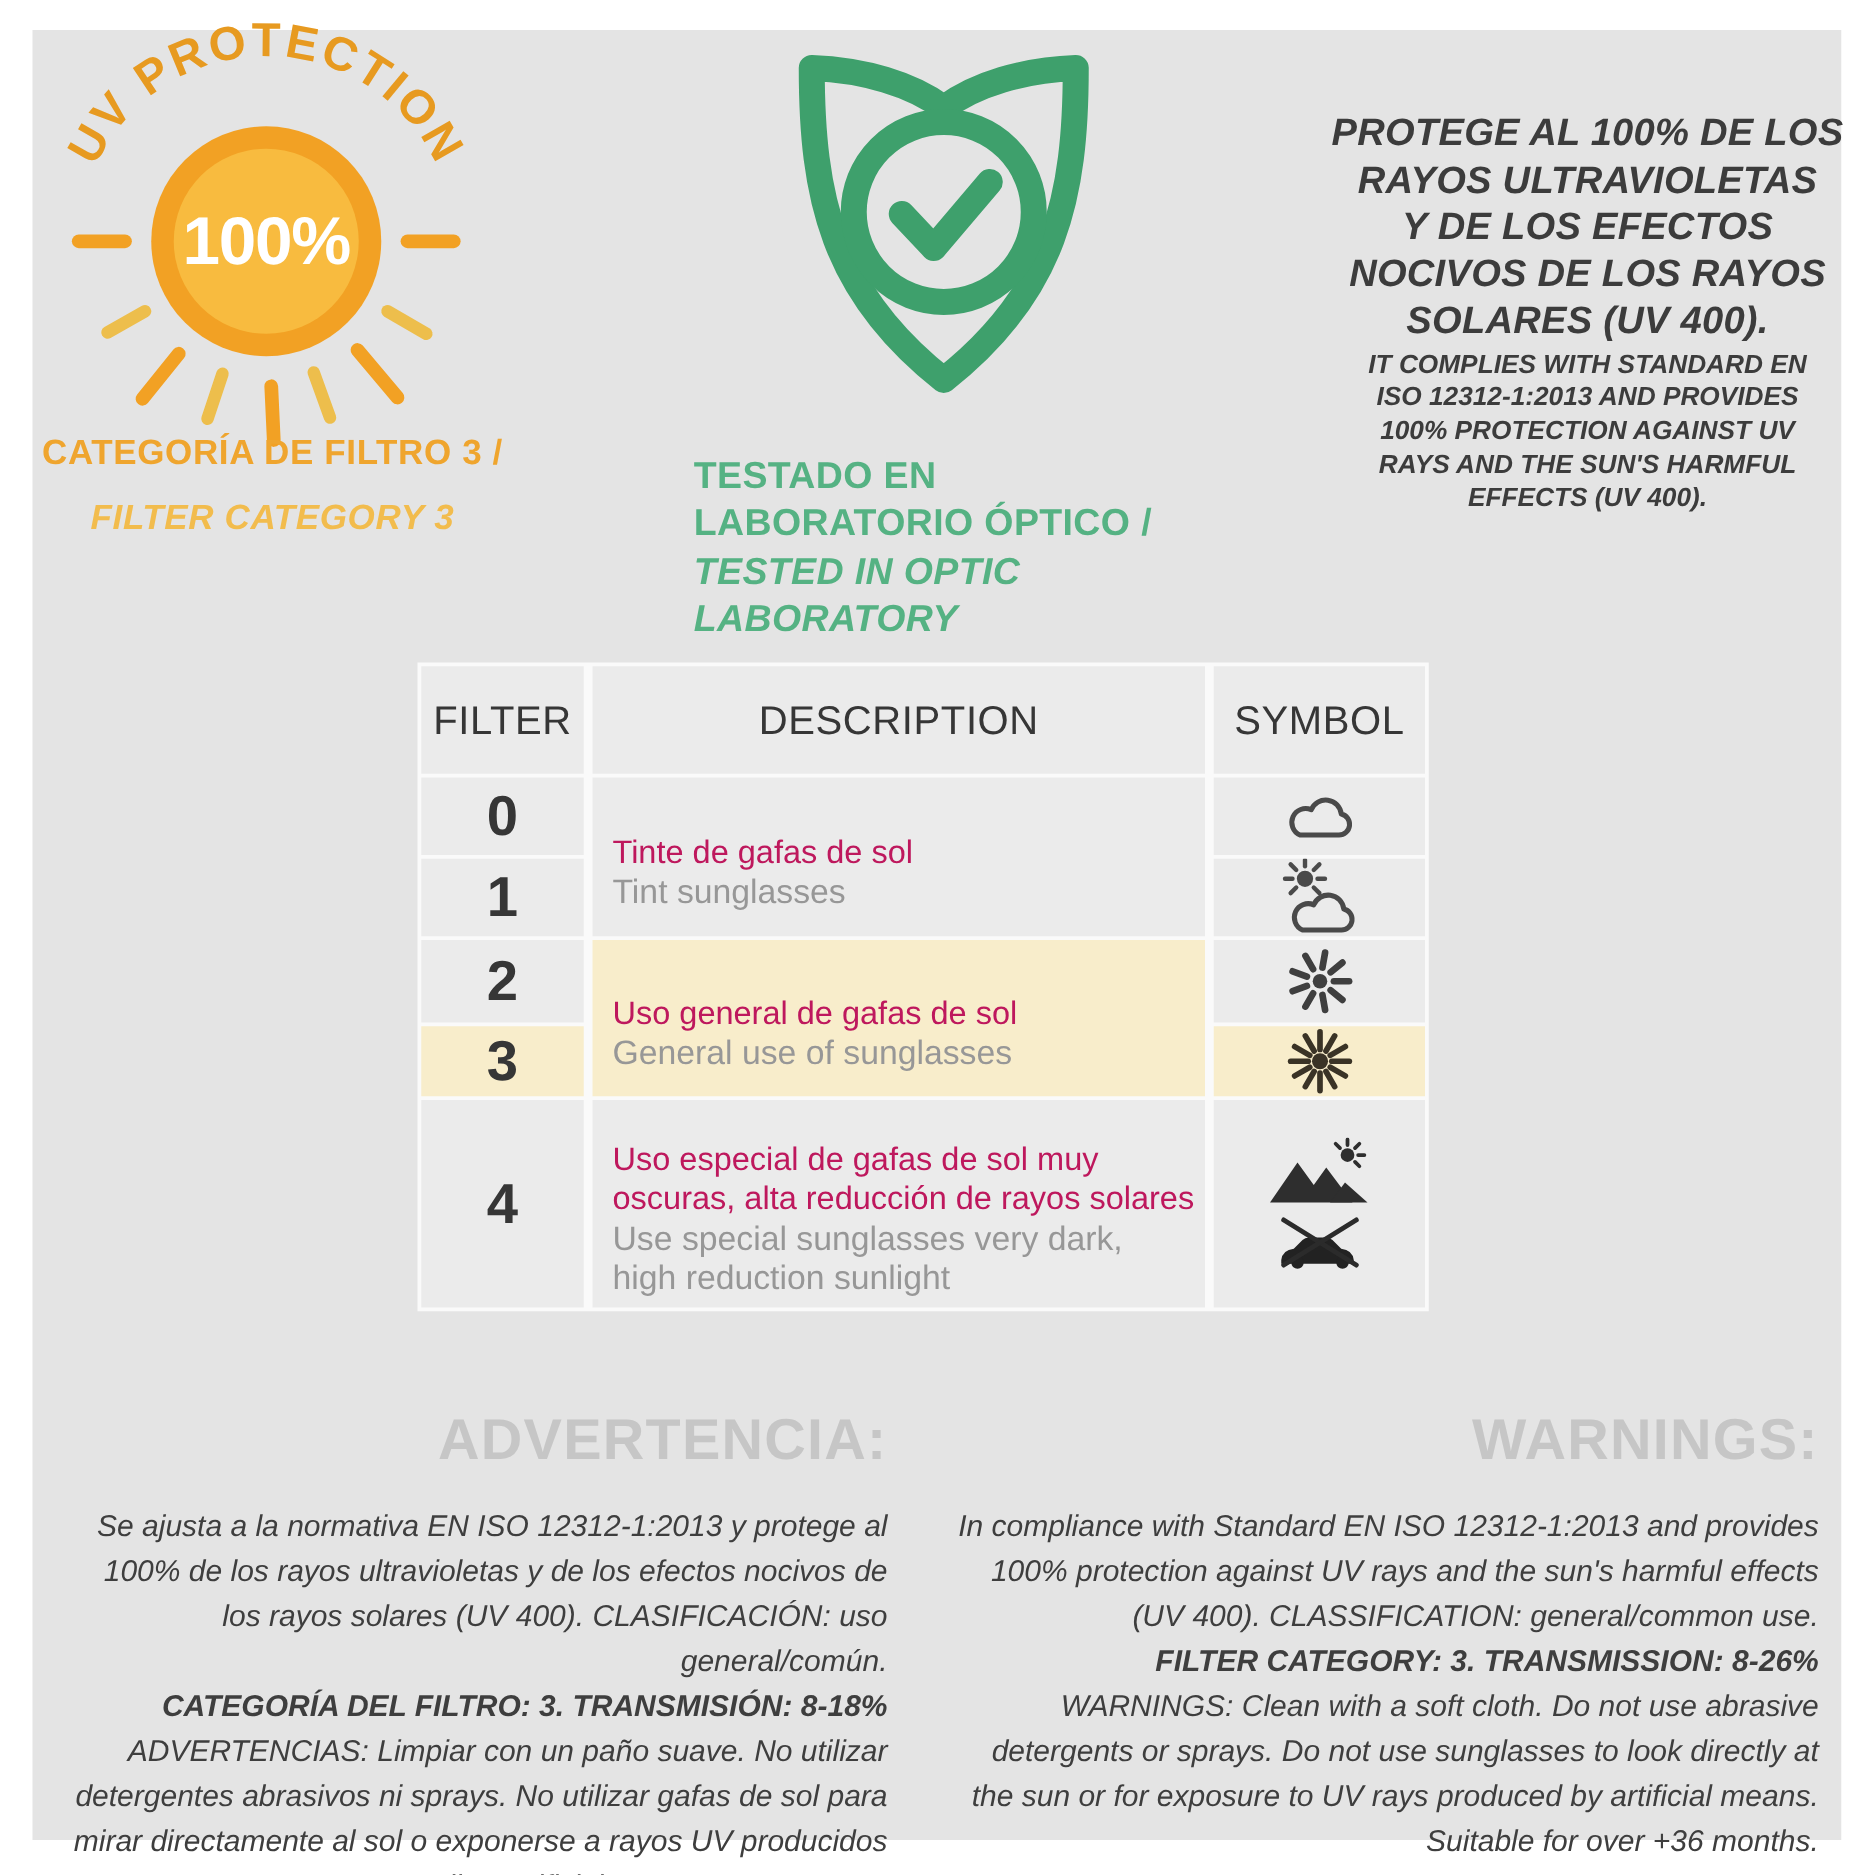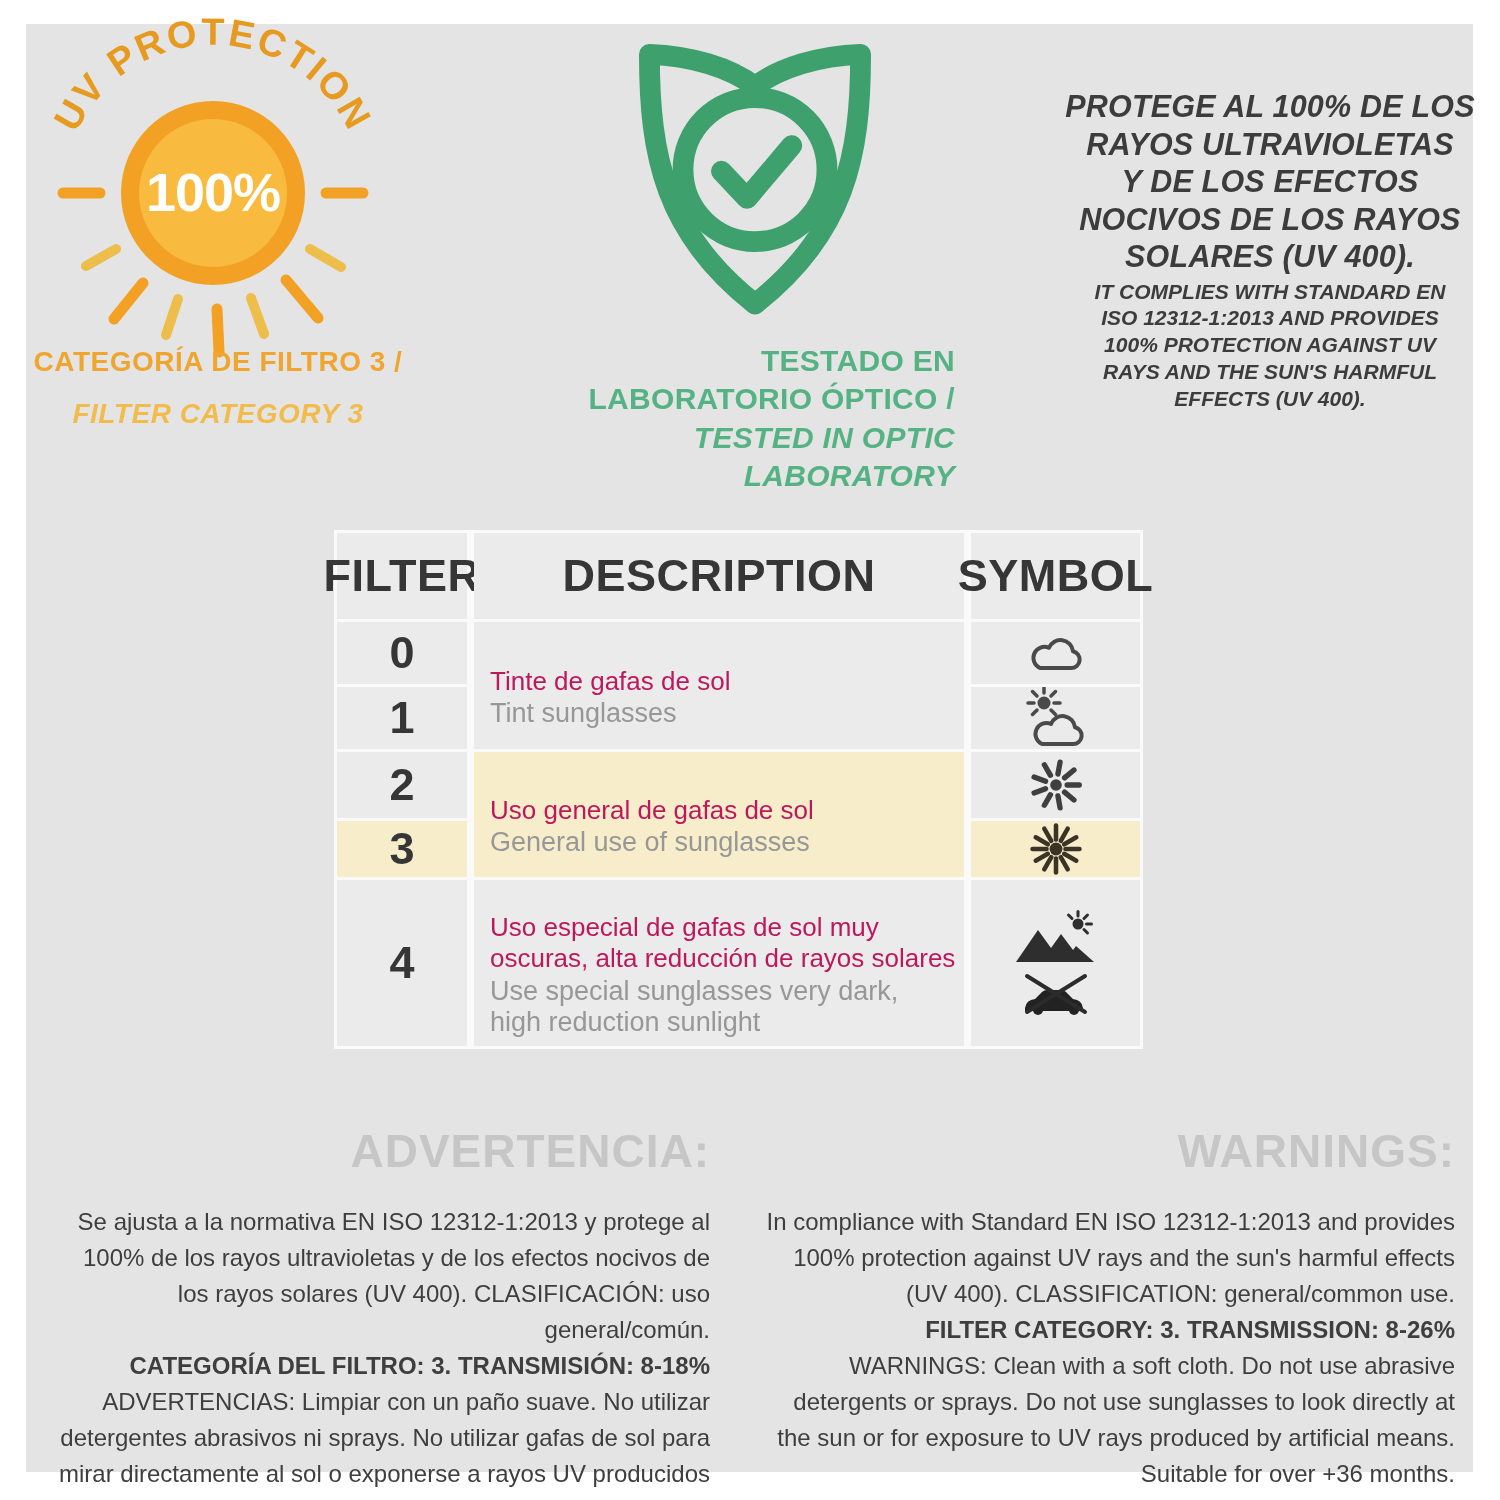--- a/index.html
+++ b/index.html
@@ -14,57 +14,57 @@
   .uv-badge{ position:absolute; left:18px; top:8px; width:400px; height:420px; }
   .uv-badge svg{ display:block; }
   .uv-cap1{ position:absolute; left:0px; top:338px; width:400px; text-align:center;
     font-size:28px; font-weight:bold; color:#EFA52E; letter-spacing:.5px; }
   .uv-cap2{ position:absolute; left:0px; top:378px; width:400px; text-align:center;
     font-size:28px; font-weight:bold; font-style:italic; color:#F2BC4D; letter-spacing:.5px;margin-top:12px; }
 
   
   .lab-block{ position:absolute; left:540px; top:10px; width:430px; }
   .lab-block svg{ display:block; margin:6px auto 0 auto; }
-  .lab-cap{ position:absolute; left:15px; top:332px; width:400px; text-align:right;
+  .lab-cap{ position:absolute; left:15px; top:352px; width:400px; text-align:left;
     font-size:30px; font-weight:bold; color:#55B283; line-height:1.28; letter-spacing:.3px;}
   .lab-cap .it{ font-style:italic; }
 
   
   .claim{ position:absolute; left:1050px; top:88px; width:440px; text-align:center; color:#3C3C3C; }
   .claim-es{ white-space:pre-line; font-size:30.5px; font-weight:bold; line-height:1.23; letter-spacing:.2px;font-style:italic;}
   .claim-en{ white-space:pre-line; font-size:21px; font-weight:bold; font-style:italic; line-height:1.28; margin-top:3px;}
 
   
   .ftable{
     position:absolute; left:334px; top:530px;
     display:grid;
     grid-template-columns:130px 490px 169px;
     grid-template-rows:86px 62px 62px 66px 56px 166px;
     gap:3px 7px; padding:3px; background:#fafafa;
   }
   .ftable .cell{ background:#ebebeb; }
   .ftable .hl{ background:#f8edcb; }
   .th{ display:flex; align-items:center; justify-content:center;
-    font-size:45px; font-weight:bold; color:#363636; letter-spacing:.5px;}
+    font-size:32px; font-weight:normal; color:#363636; letter-spacing:.5px;}
   .f-cell{ display:flex; align-items:center; justify-content:center;
     font-size:45px; font-weight:bold; color:#363636;}
   .d-cell{ display:flex; flex-direction:column; justify-content:center; padding-left:16px; padding-right:8px;}
   .d-es{ font-size:26px; font-weight:normal; color:#be185d; line-height:1.18;margin-top:24px;}
   .d-en{ font-size:27px; color:#979797; line-height:1.15; margin-top:2px;}
   .s-cell{ display:flex; flex-direction:column; align-items:center; justify-content:center; gap:6px;}
   .g-c1{grid-column:1}.g-c2{grid-column:2}.g-c3{grid-column:3}
   .g-r1{grid-row:1}.g-r2{grid-row:2}.g-r3{grid-row:3}.g-r4{grid-row:4}.g-r5{grid-row:5}.g-r6{grid-row:6}
   .g-r23{grid-row:2/4}.g-r45{grid-row:4/6}
 
   
   .warn{ position:absolute; top:1124px; text-align:right; color:#3E3E3E;}
   .warn-es{ left:55px;  width:655px; }
   .warn-en{ left:763px; width:692px; }
   .warn h2{ margin:0 0 26px 0; font-size:46px; font-weight:bold; color:#C6C6C6; letter-spacing:1px;}
-  .warn p{ margin:0; font-size:24px; line-height:1.5; }
+  .warn p{ margin:0; font-size:24px; line-height:1.5;font-style:italic; }
   .warn p.b{ font-weight:bold; }
 </style>
 </head>
 <body>
 
 <div class="page">
   <div class="canvas"></div>
 
   <div class="uv-badge">
     <svg width="400" height="350" viewBox="0 0 400 350">

